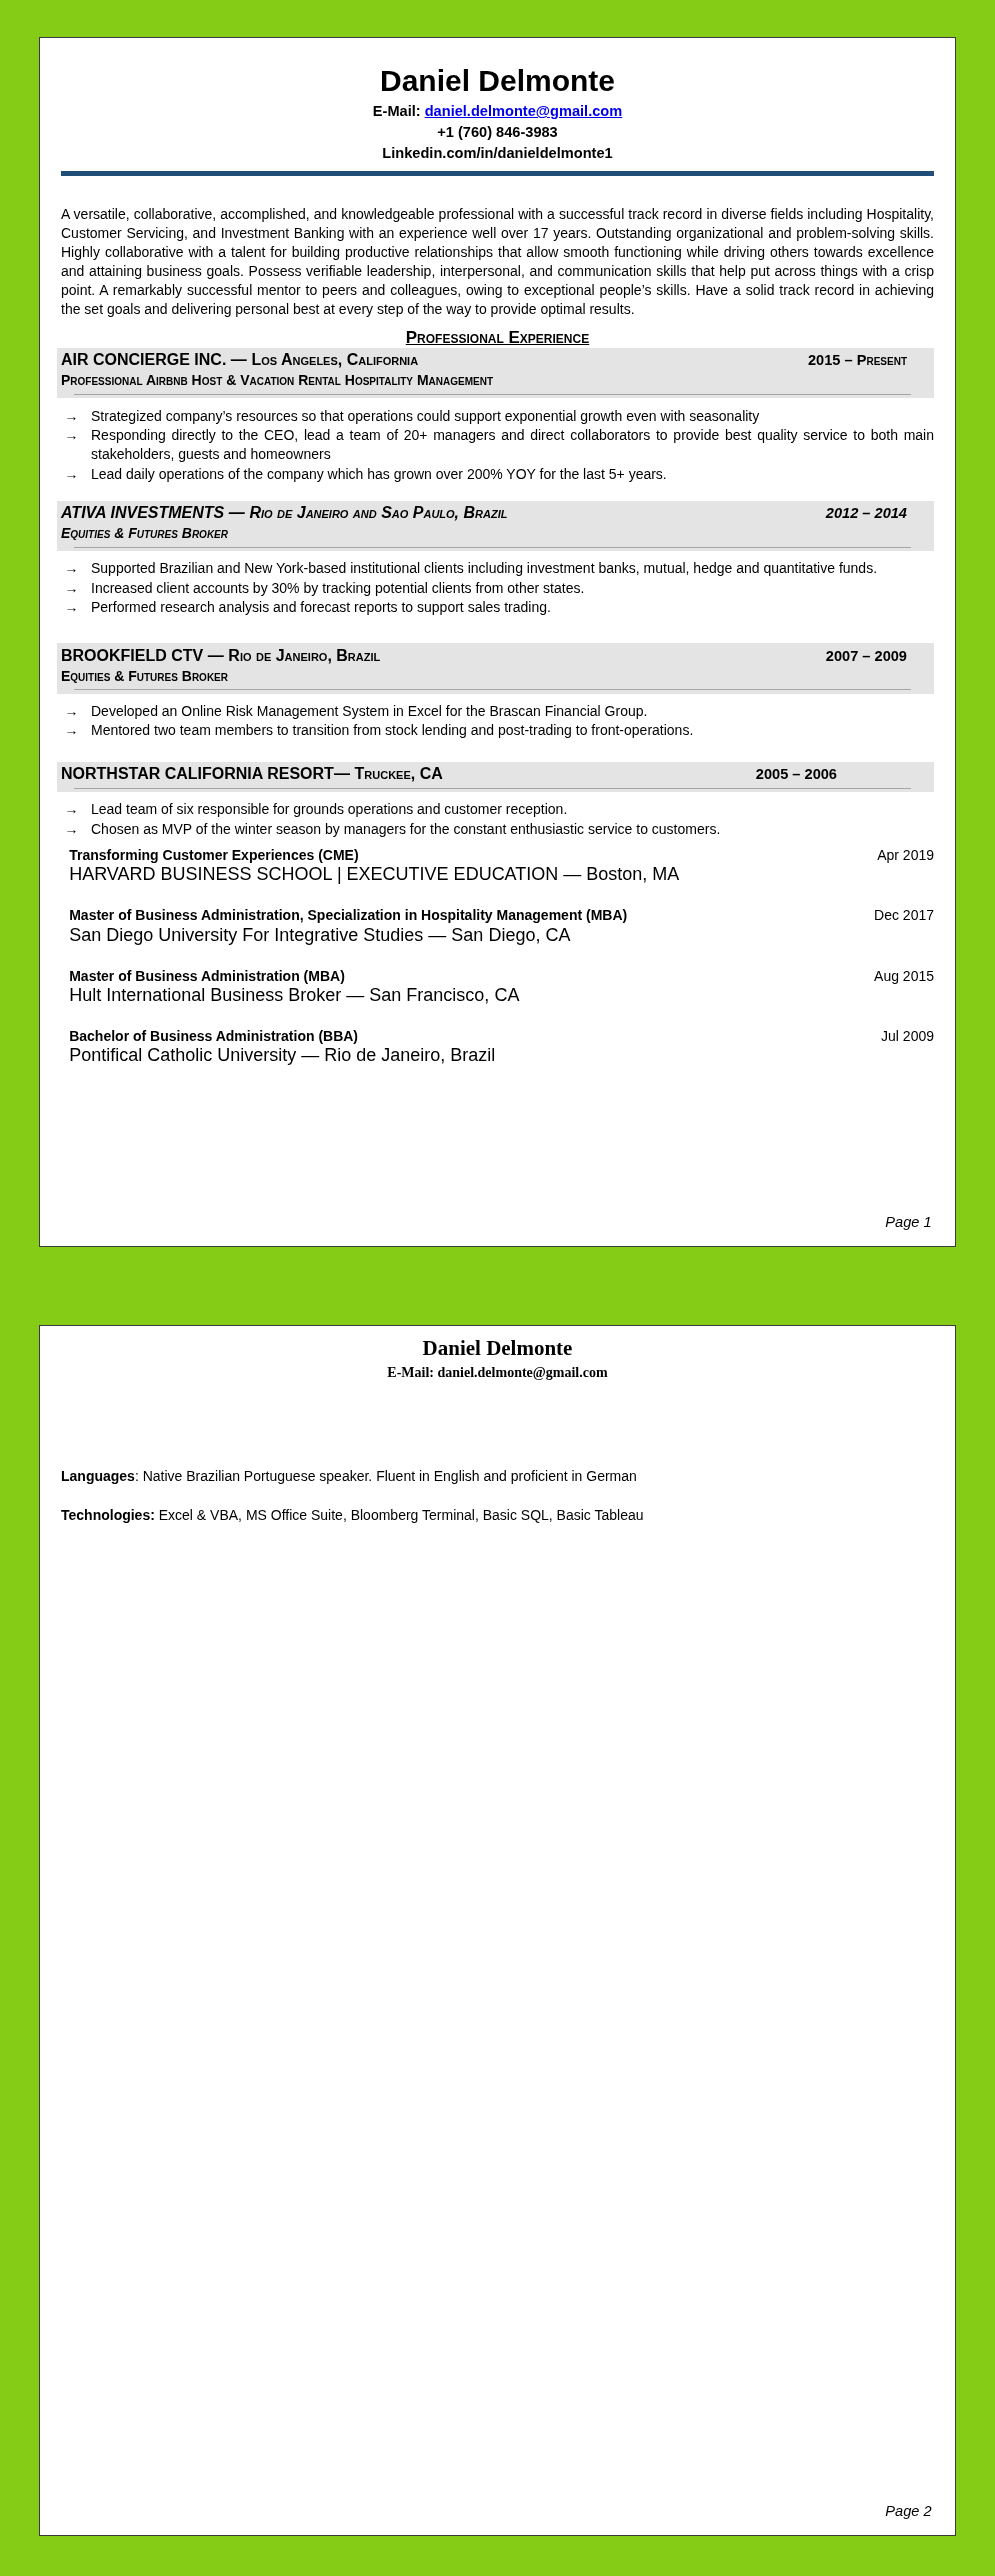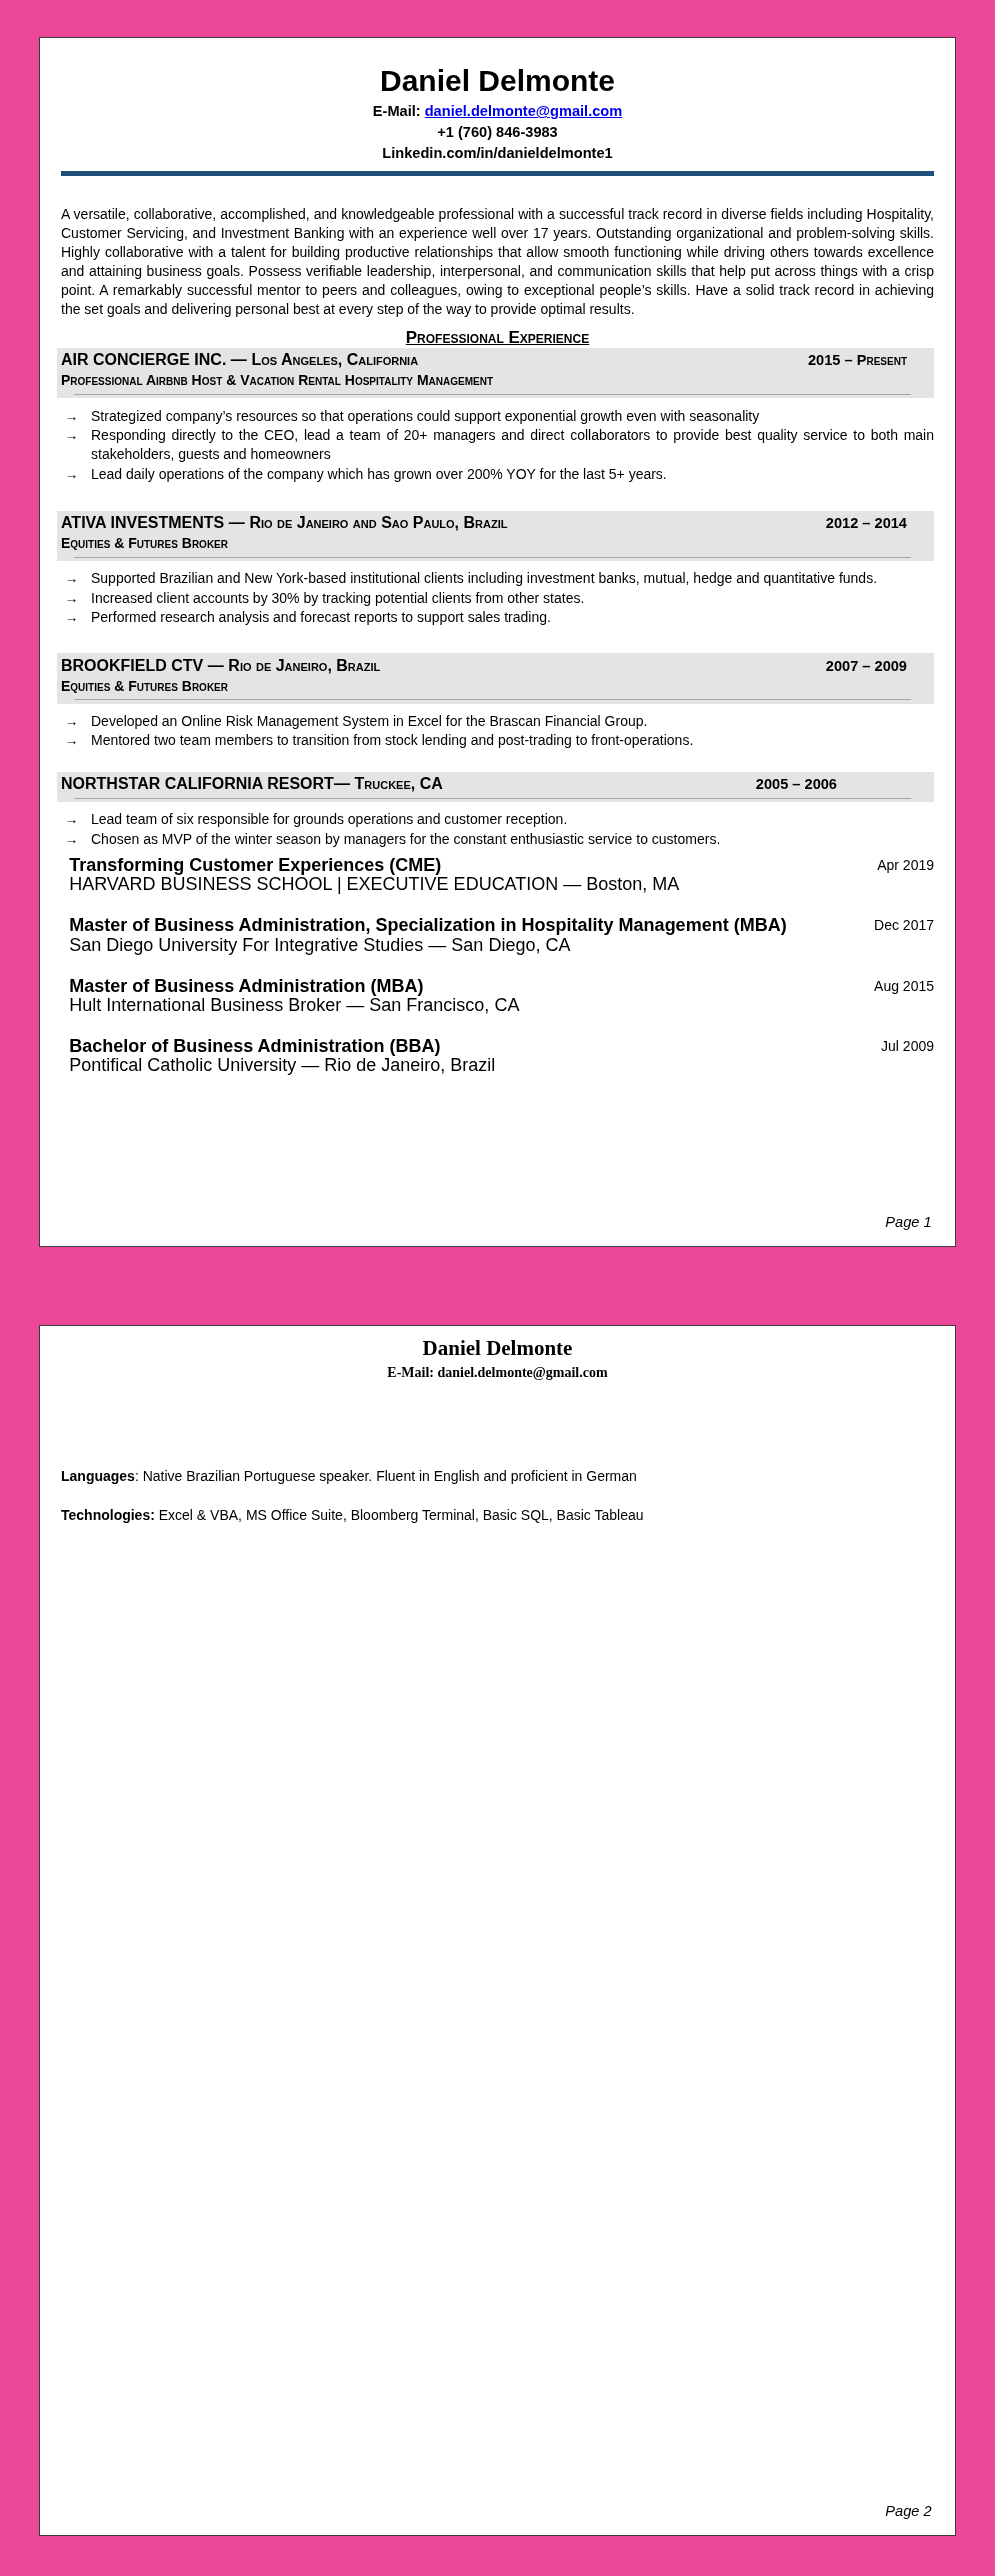--- a/index.html
+++ b/index.html
@@ -1,16 +1,16 @@
 <!DOCTYPE html>
 <html style="font-size:9.4px"><head>
 <meta charset="utf-8">
 <style>
   html,body{margin:0;padding:0;background:#ffffff;}
-  #canvas{position:relative;width:995px;height:2576px;background:#ec4899;overflow:hidden;
+  #canvas{position:relative;width:995px;height:2576px;background:#84cc16;overflow:hidden;
           font-family:"Liberation Sans",sans-serif;color:#1a1a1a;}
   .page{position:absolute;left:39px;width:917px;background:#fff;border:1.2px solid #3a3a3a;
         box-sizing:border-box;}
   #page1{top:37px;height:1210px;}
   #page2{top:1325px;height:1211px;}
   .content{padding:0 21px;position:relative;}
 
   
   .p1-header{text-align:center;padding-top:24.6px;}
   .p1-name{font-size:30px;font-weight:bold;line-height:35px;color:#000;}
@@ -31,32 +31,32 @@
   
   .jobbox{background:#e4e4e4;padding:2.3px 0 3.5px 4.1px;margin-left:-4.1px;}
   .jobrow1{display:flex;justify-content:space-between;align-items:baseline;line-height:20px;}
   .jobco{font-size:16px;font-weight:bold;color:#000;}
   .jobco .loc{font-variant:small-caps;margin-left:4.7px;}
   .jobdate{font-size:14.6px;font-weight:bold;font-variant:small-caps;color:#000;
            padding-right:27px;white-space:nowrap;}
   .jobdate.inset{padding-right:97px;}
   .jobrole{font-size:14px;font-weight:bold;font-variant:small-caps;line-height:20px;color:#000;}
   .jobsep{margin:3.5px 23.4px 0 13px;border-top:1.2px solid #a6a6a6;}
-  .m-box2{margin-top:27px;} .m-box3{margin-top:26px;} .m-box4{margin-top:21.7px;}
+  .m-box2{margin-top:17px;font-style:italic;} .m-box3{margin-top:26px;} .m-box4{margin-top:21.7px;}
 
   .bullets{list-style:none;margin:8.2px 0 0 0;padding:0;}
   .bullet{display:flex;font-size:14px;line-height:19.3px;color:#000;}
   .arr{flex:0 0 30px;padding-left:3.5px;box-sizing:border-box;}
   .btxt{flex:1;text-align:justify;}
 
   
   .edu-list{margin-top:7px;}
   .edu-item{display:flex;justify-content:space-between;margin-bottom:21.7px;}
   .edu-left{flex:1;padding-left:8.2px;}
-  .edu-title{font-size:18px;font-weight:bold;line-height:19.3px;color:#000;}
+  .edu-title{font-size:14px;font-weight:bold;line-height:19.3px;color:#000;}
   .edu-school{font-size:18px;line-height:19.3px;color:#000;}
   .edu-date{font-size:14px;line-height:19.3px;white-space:nowrap;color:#000;}
 
   .page-label{position:absolute;right:23.4px;bottom:16.4px;font-size:14.6px;font-style:italic;color:#000;}
 
   
   .p2-header{text-align:center;padding-top:9.4px;font-family:"Liberation Serif",serif;}
   .p2-name{font-size:21px;font-weight:bold;line-height:26px;color:#000;}
   .p2-email{font-size:14px;font-weight:bold;line-height:19px;margin-top:1.2px;color:#000;}
   .skills{margin-top:85px;}

